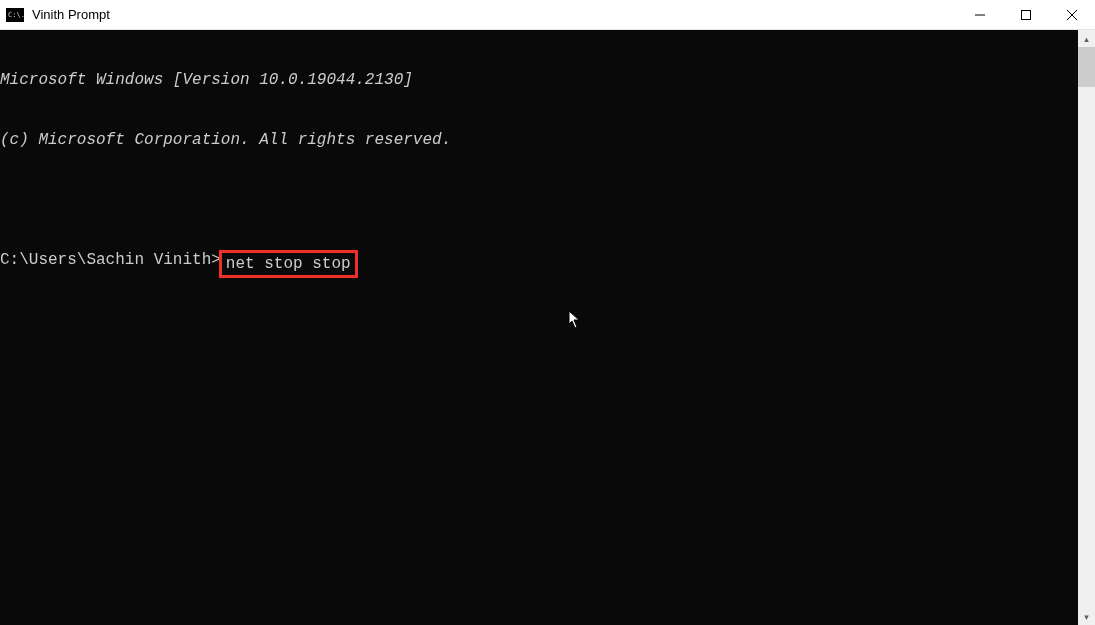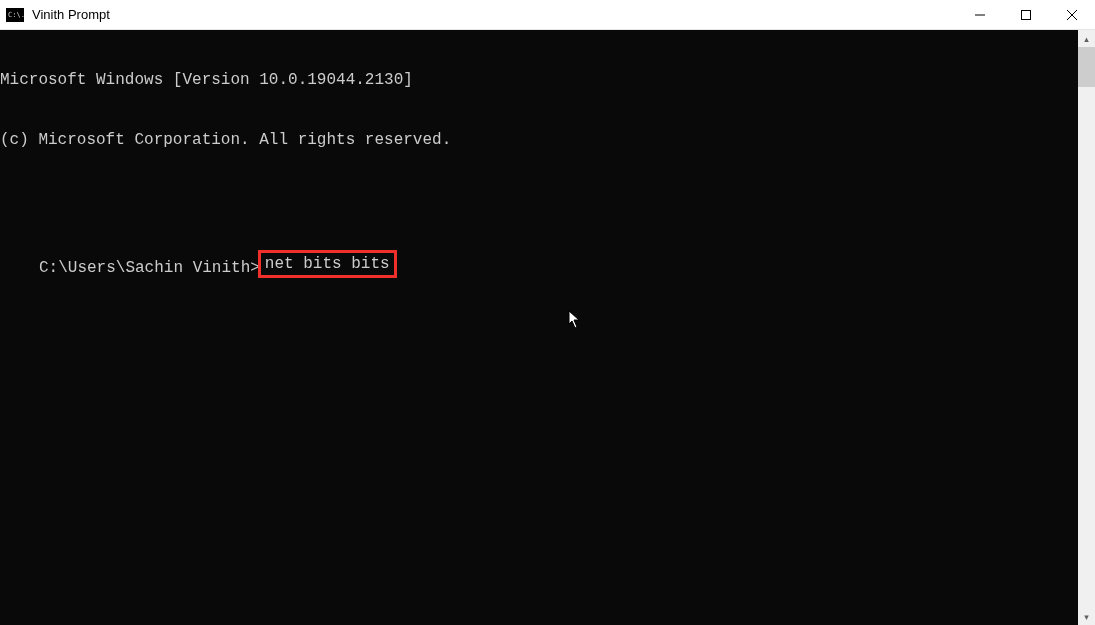--- a/index.html
+++ b/index.html
@@ -65,25 +65,25 @@
       padding: 0;
       font-family: Consolas, "Courier New", monospace;
       font-size: 16px;
       line-height: 20px;
       color: #cccccc;
       white-space: pre;
       position: relative;
     }
     .line {
       display: block;
+      font-style: italic;
     }
     .prompt-line {
       display: flex;
-      align-items: flex-end;
-      padding-left: 39px;
+      align-items: flex-start;
     }
     .highlight-box {
       border: 3px solid #ef2f2a;
       display: inline-block;
       padding: 1px 4px;
       margin-left: -2px;
     }
     .spacer { height: 20px; }
 
     .scrollbar {
@@ -150,21 +150,21 @@
     </div>
   </div>
 </div>
 
 <div class="client-area">
   <div class="terminal">
     <span class="line">Microsoft Windows [Version 10.0.19044.2130]</span>
     <span class="line">(c) Microsoft Corporation. All rights reserved.</span>
     <div class="spacer"></div>
     <div class="prompt-line">
-      <span>C:\Users\Sachin Vinith&gt;</span><span class="highlight-box"><span>net bits bits</span></span>
+      <span>C:\Users\Sachin Vinith&gt;</span><span class="highlight-box"><span>net stop stop</span></span>
     </div>
 
     <div class="cursor-pointer">
       <svg width="14" height="20" viewBox="0 0 14 20">
         <path d="M1 1 L1 14 L4 11 L7 18 L9 17 L6 10 L11 10 Z" fill="#ffffff" stroke="#000000" stroke-width="1"></path>
       </svg>
     </div>
   </div>
 
   <div class="scrollbar">

